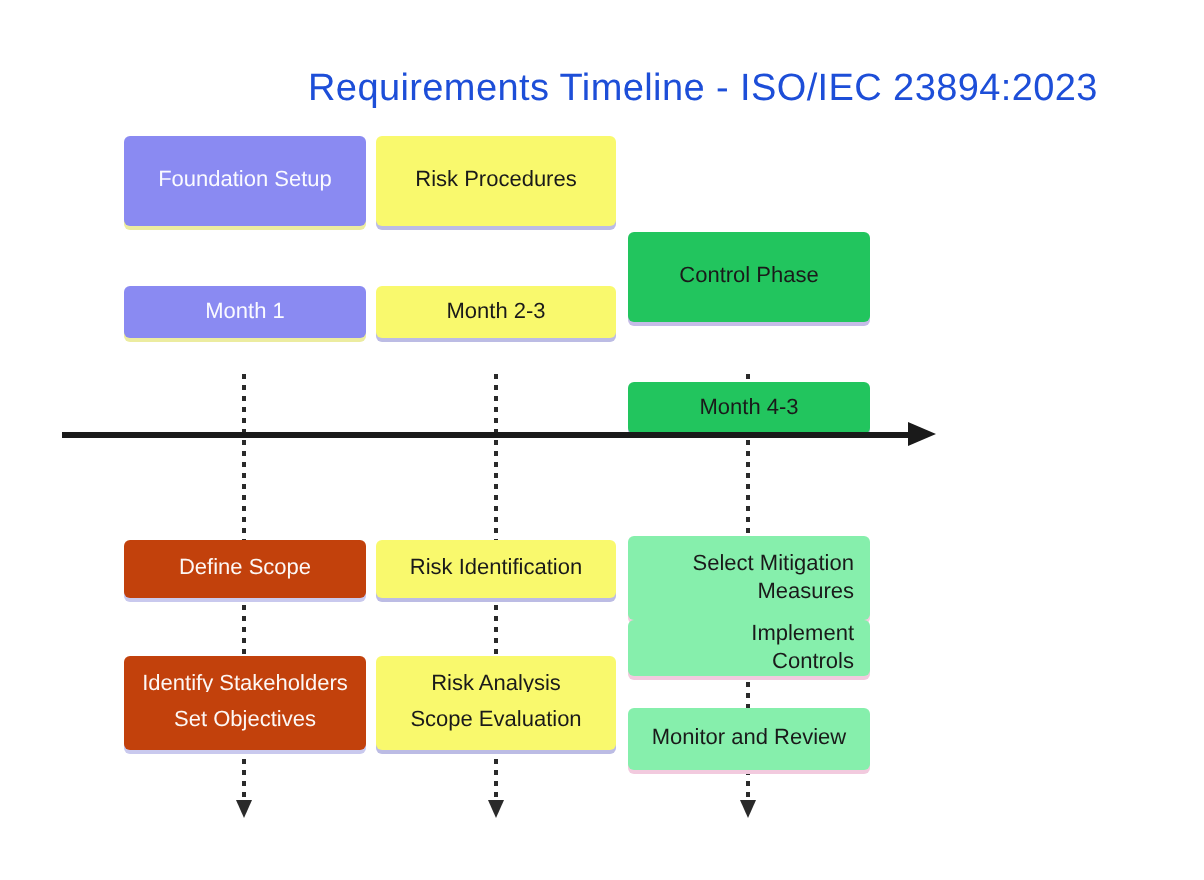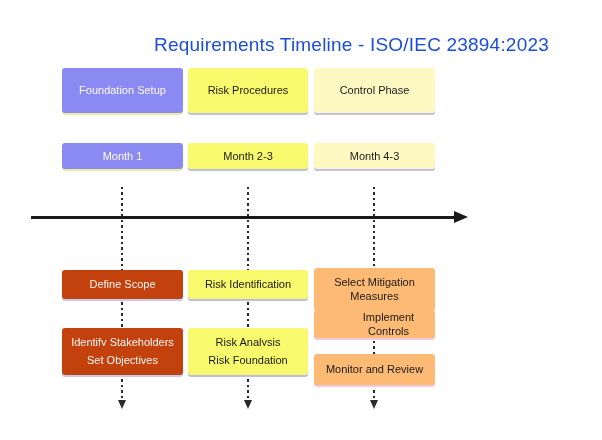--- a/index.html
+++ b/index.html
@@ -15,21 +15,21 @@
     position:absolute; left:154px; top:34px;
     font-size:19px; color:#1d4ed8; white-space:nowrap;
     letter-spacing:0.2px;
     text-align:center;
   }
 
   
   .box {
     position:absolute;
     display:flex; align-items:center; justify-content:center;
-    text-align:center;
+    text-align:right;
     border-radius:3px;
     font-size:11px; line-height:1.3;
     z-index:2;
     padding:0 8px;
     box-sizing:border-box;
   }
   .col1 { left:62px;  width:121px; }
   .col2 { left:188px; width:120px; }
   .col3 { left:314px; width:121px; }
 
@@ -38,22 +38,22 @@
   .r-t1 { top:270px; height:29px; }
   .r-t2 { top:308px; height:29px;margin-top:20px; }
   .r-t3 { top:346px; height:29px; }
   .r-c3a { top:268px; height:42px; }
   .r-c3b { top:310px; height:28px;padding-left:36px; }
   .r-c3c { top:354px; height:31px; }
 
   .purple      { background:#8a8af2; color:rgba(255,255,255,0.96); box-shadow:0 2px 0 #ececa0; }
   .purple-low  { background:#c2410c; color:rgba(255,255,255,0.96); box-shadow:0 2px 0 #c9c9ee; }
   .yellow      { background:#f9f96d; color:#1a1a1a; box-shadow:0 2px 0 #bcbce4; }
-  .yellow-pink { background:#fdba74; color:#1a1a1a; box-shadow:0 2px 0 #f2cade; }
-  .green       { background:#fef9c3; color:#1a1a1a; box-shadow:0 2px 0 #c6bce8; }
+  .yellow-pink { background:#86efac; color:#1a1a1a; box-shadow:0 2px 0 #f2cade; }
+  .green       { background:#22c55e; color:#1a1a1a; box-shadow:0 2px 0 #c6bce8;margin-top:48px; }
 
   
   .axis-line {
     position:absolute; left:31px; top:216px;
     width:424px; height:3px; background:#1a1a1a; z-index:3;
   }
   .axis-head {
     position:absolute; left:454px; top:211px;
     width:0; height:0; z-index:3;
     border-top:6.5px solid transparent;
@@ -104,19 +104,19 @@
 
   <div class="axis-line"></div>
   <div class="axis-head"></div>
 
   <div class="box col1 r-t1 purple-low">Define Scope</div>
   <div class="box col1 r-t2 purple-low">Identify Stakeholders</div>
   <div class="box col1 r-t3 purple-low">Set Objectives</div>
 
   <div class="box col2 r-t1 yellow">Risk Identification</div>
   <div class="box col2 r-t2 yellow">Risk Analysis</div>
-  <div class="box col2 r-t3 yellow">Risk Foundation</div>
+  <div class="box col2 r-t3 yellow">Scope Evaluation</div>
 
   <div class="box col3 r-c3a yellow-pink">Select Mitigation Measures</div>
   <div class="box col3 r-c3b yellow-pink">Implement Controls</div>
   <div class="box col3 r-c3c yellow-pink">Monitor and Review</div>
 
 </div>
 
 </body></html>

